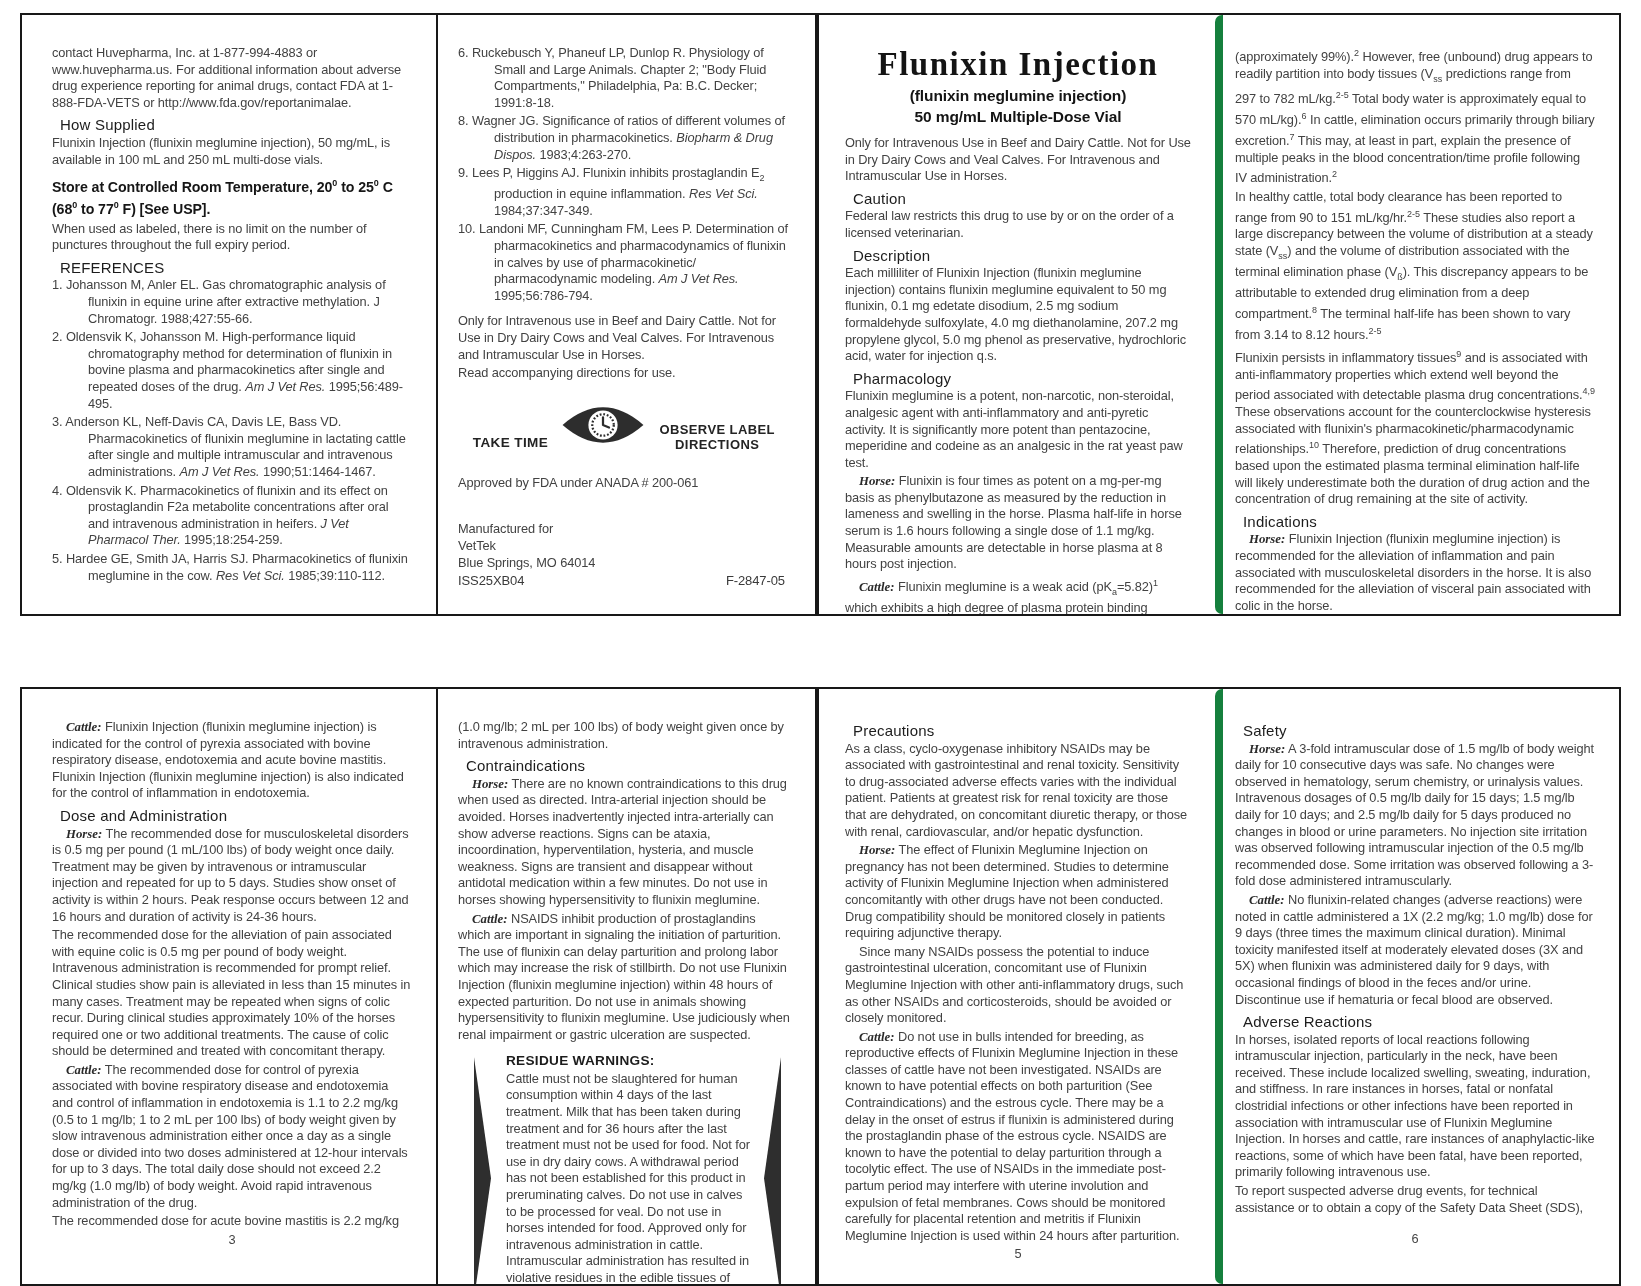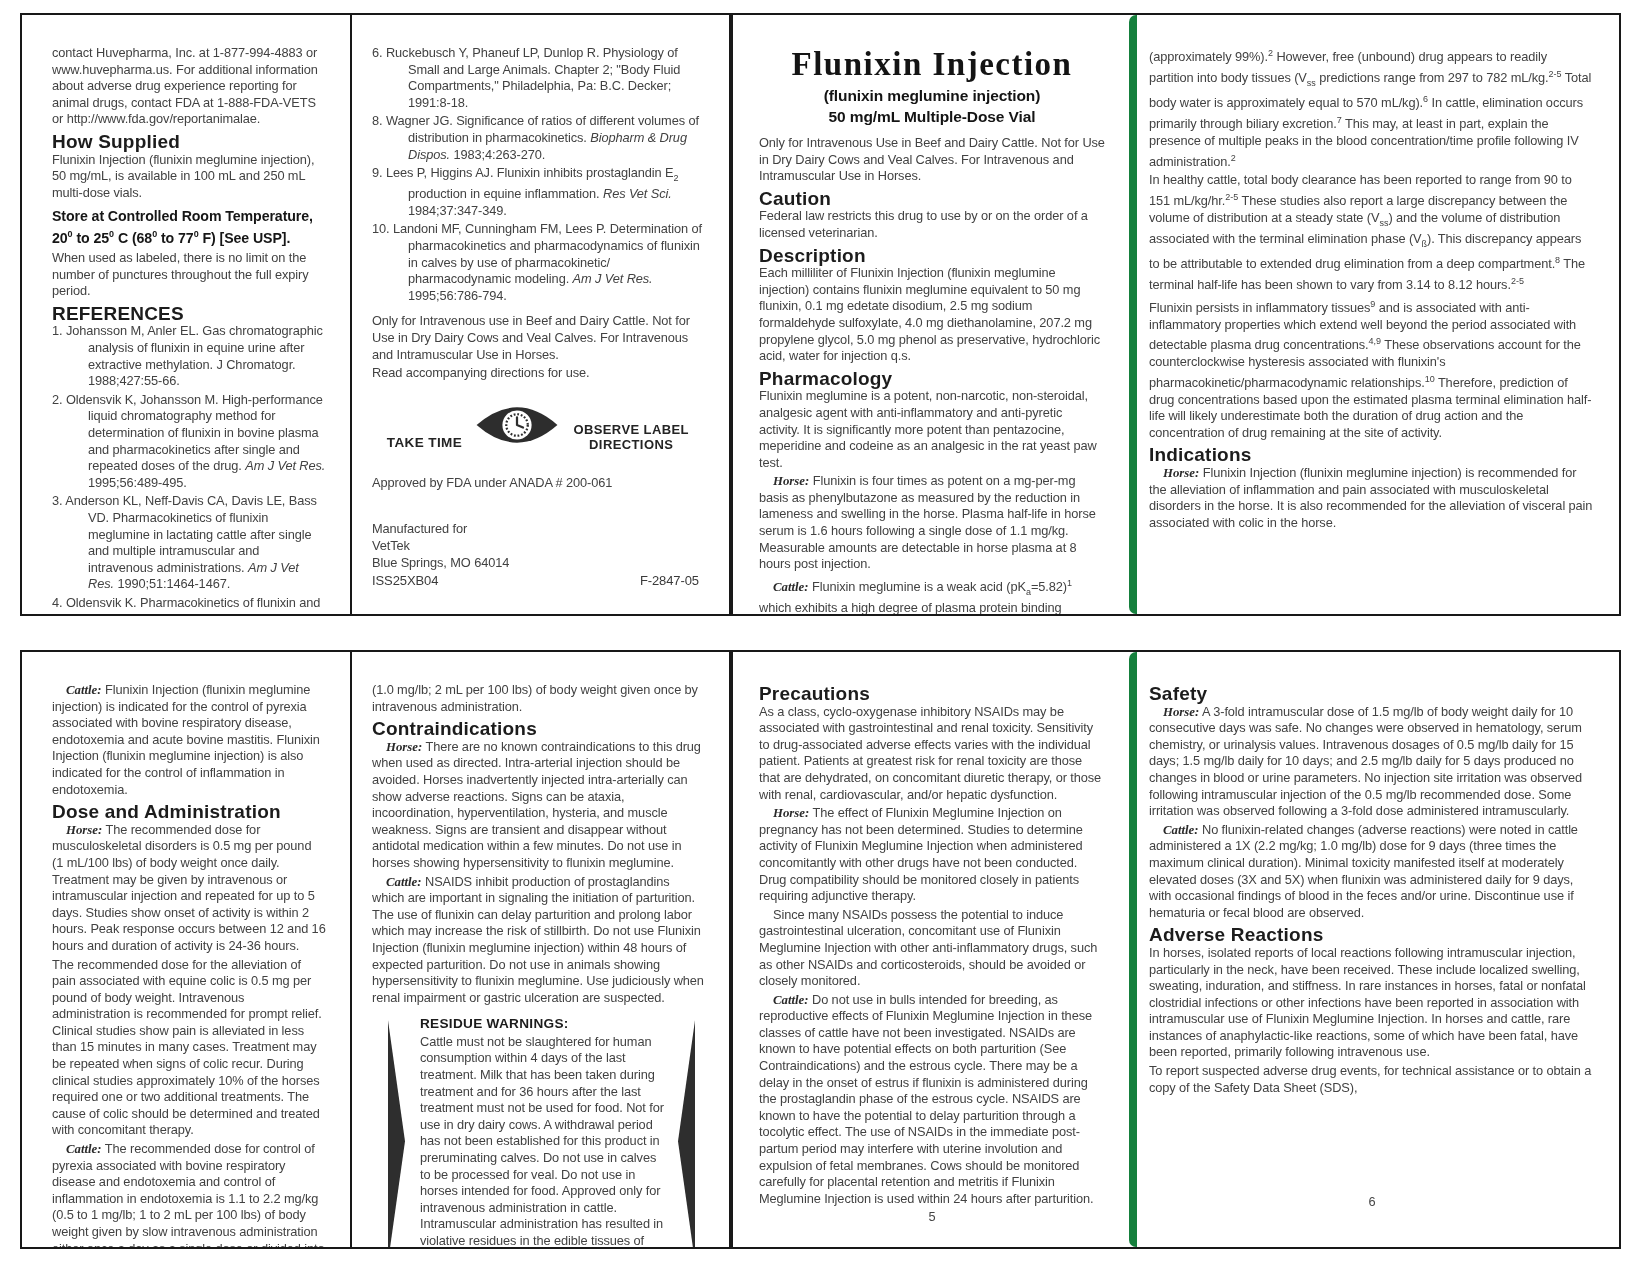--- a/index.html
+++ b/index.html
@@ -1,33 +1,33 @@
 <!DOCTYPE html>
 <html><head>
 <meta charset="utf-8">
 <style>
   html,body{margin:0;padding:0;background:#ffffff;}
   body{width:1641px;height:1286px;position:relative;overflow:hidden;
        font-family:"Liberation Sans","DejaVu Sans",sans-serif;color:#424242;}
   .sheet{position:absolute;left:20px;width:1597px;border:2px solid #181818;
          display:flex;background:#fff;}
   #row-top{top:13px;height:599px;}
-  #row-bottom{top:650px;height:595px;}
+  #row-bottom{top:687px;height:595px;}
   .panel{box-sizing:border-box;display:flex;flex-direction:column;overflow:hidden;
          padding:30px 24px 14px 30px;font-size:12.8px;line-height:16.6px;letter-spacing:-0.1px;}
-  .col1{width:328px;}
+  .col1{width:414px;}
   .col2{width:379px;border-left:2px solid #181818;padding-left:20px;}
   .col3{width:400px;border-left:4px solid #181818;padding-left:26px;}
   .col4{flex:1;border-left:8px solid #15803d;padding-left:12px;border-radius:7px;}
   .blk{margin:0 0 2px;}
   .has-lead{text-indent:14px;}
   .indent{text-indent:14px;}
   .lead{font-family:"Liberation Serif","DejaVu Serif",serif;font-style:italic;font-weight:700;
         color:#2a2a2a;letter-spacing:0;}
-  .heading{font-weight:700;color:#1c1c1c;font-size:19px;margin:4px 0 1px;letter-spacing:0.2px;}
+  .heading{font-weight:400;color:#1c1c1c;font-size:15px;margin:4px 8px 1px;letter-spacing:0.2px;}
   .bold-para{font-weight:700;color:#161616;font-size:14.2px;line-height:18px;margin:4px 0 3px;}
   .ref{padding-left:36px;text-indent:-36px;margin-bottom:2px;}
   .title{font-family:"Liberation Serif","DejaVu Serif",serif;font-weight:700;font-size:33px;
          line-height:38px;text-align:center;letter-spacing:1.5px;color:#141414;margin:0 0 3px;}
   .subtitle{font-weight:700;text-align:center;font-size:15.5px;line-height:19px;color:#141414;}
   .mt-sm{margin-top:7px;}
   .mt-md{margin-top:13px;}
   .address{white-space:pre-line;margin-top:28px;}
   .logo-row{display:flex;align-items:flex-end;justify-content:center;gap:12px;margin:14px 0 10px;}
   .logo-left{font-weight:700;font-size:13.5px;letter-spacing:0.4px;color:#242424;}

